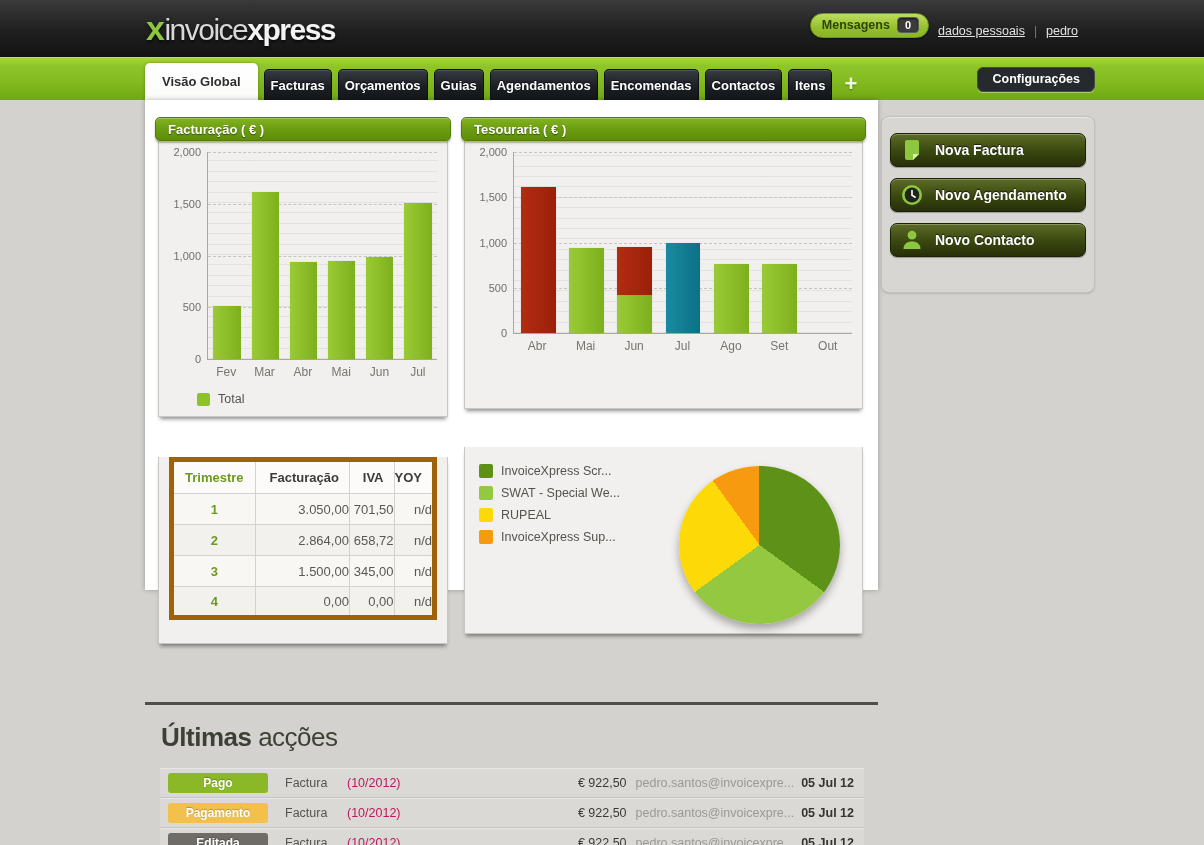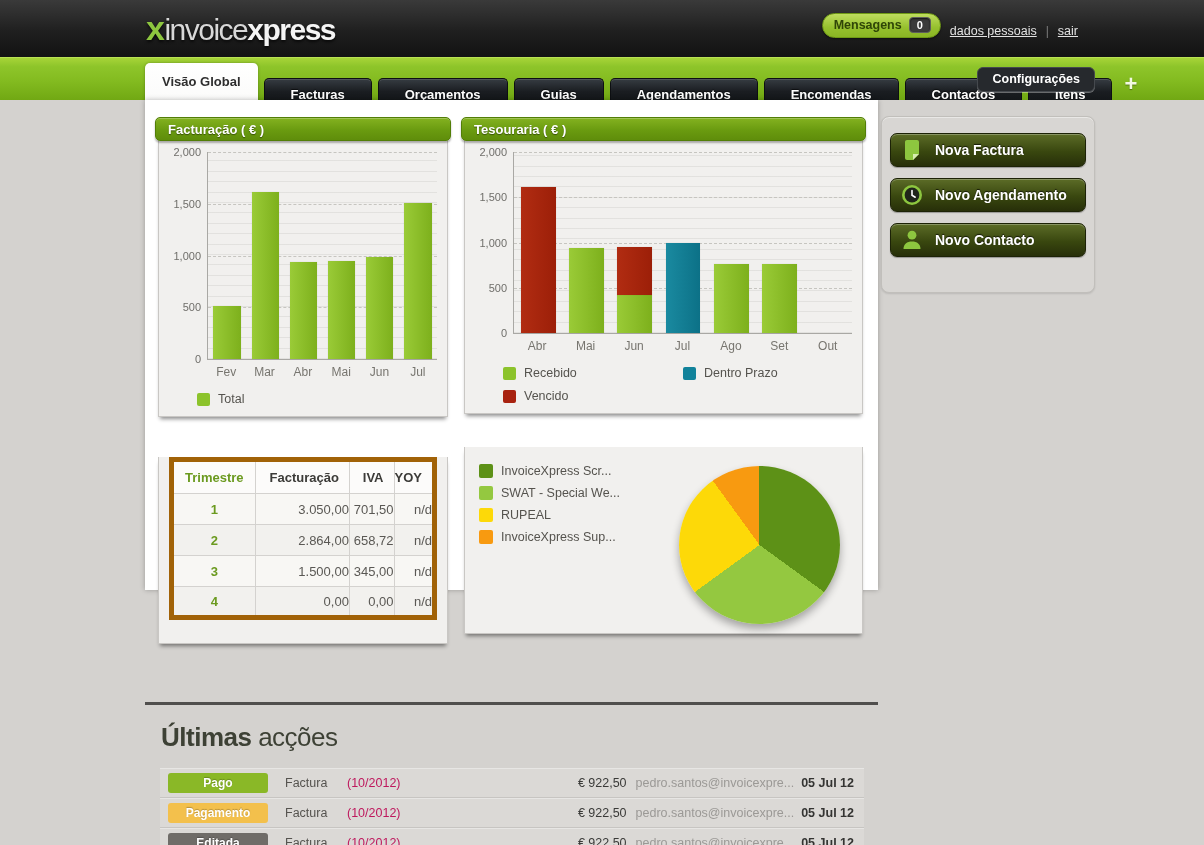--- a/index.html
+++ b/index.html
@@ -18,21 +18,21 @@
           color:#2f4507; font-weight:bold; font-size:12.5px; box-shadow:0 1px 2px rgba(0,0,0,.5); cursor:pointer; }
   .msg-badge { background:#3b3b3b; border:1px solid #5e5e5e; border-radius:4px; color:#fff;
           font-size:11px; font-weight:bold; padding:1px 7px; box-shadow:inset 0 1px 2px rgba(0,0,0,.7); }
   .top-link { color:#e2e2e2; font-size:12.5px; text-decoration:underline; cursor:pointer; }
   .link-sep { color:#7d7d7d; font-size:12px; }
 
   
   .navbar { height:43px; background:linear-gradient(#a7d438,#8ec52a 20%,#83bb20 55%,#71a813);
             border-top:1px solid #b8e153; position:relative; }
   .nav-tabs { position:absolute; left:145px; bottom:0; display:flex; align-items:flex-end; }
-  .tab { height:22px; line-height:31px; padding:0 26px; margin-right:6px; font-size:13px; font-weight:bold;
+  .tab { height:31px; line-height:31px; padding:0 6px; margin-right:6px; font-size:13px; font-weight:bold;
          color:#fff; background:linear-gradient(#363c42,#1a1d21 60%,#14171a); border:1px solid #0d0f12; border-bottom:none;
          border-radius:5px 5px 0 0; box-shadow:inset 0 1px 0 rgba(255,255,255,.14); cursor:pointer; white-space:nowrap;
          text-shadow:0 -1px 1px rgba(0,0,0,.6); }
   .tab.active { height:37px; line-height:37px; padding:0 17px; background:linear-gradient(#ffffff,#fbfbfa);
          color:#2e2e2e; border:none; text-shadow:none; box-shadow:0 0 3px rgba(0,0,0,.3); }
   .nav-plus { margin:0 0 7px 6px; color:#f2f9e2; font-size:22px; font-weight:bold; line-height:18px;
          text-shadow:0 1px 1px rgba(0,0,0,.35); cursor:pointer; }
   .btn-settings { position:absolute; right:109px; top:9px; padding:4px 14px 5px; background:#26292d;
          border:1px solid #45494e; border-radius:6px; color:#fff; font-size:12.5px; font-weight:bold;
          box-shadow:0 1px 0 rgba(255,255,255,.35); cursor:pointer; }
@@ -122,21 +122,21 @@
   <div class="logo">
     <span class="logo-x">x</span><span>invoice</span><span class="logo-bold">xpress</span>
   </div>
   <div class="topbar-right">
     <span class="btn-messages">
       <span>Mensagens</span>
       <span class="msg-badge">0</span>
     </span>
     <a class="top-link">dados pessoais</a>
     <span class="link-sep">|</span>
-    <a class="top-link">sair</a>
+    <a class="top-link">pedro</a>
   </div>
 </header>
 
 <nav class="navbar">
   <div class="nav-tabs" id="nav-tabs">
       <div class="tab active">Visão Global</div>
       <div class="tab">Facturas</div>
       <div class="tab">Orçamentos</div>
       <div class="tab">Guias</div>
       <div class="tab">Agendamentos</div>
@@ -210,34 +210,20 @@
             <div class="bar" style="left: 73.4286%; width: 10.2857%; bottom: 0%; height: 38.25%; background: linear-gradient(to right, rgb(154, 203, 55), rgb(125, 176, 28));"></div>
           </div>
           <div class="xlabels">
             <span>Abr</span>
             <span>Mai</span>
             <span>Jun</span>
             <span>Jul</span>
             <span>Ago</span>
             <span>Set</span>
             <span>Out</span>
-          </div>
-          <div class="legend two-col">
-            <span class="legend-item">
-              <span class="legend-swatch" style="background: rgb(140, 195, 43);"></span>
-              <span class="legend-label">Recebido</span>
-            </span>
-            <span class="legend-item">
-              <span class="legend-swatch" style="background: rgb(17, 130, 154);"></span>
-              <span class="legend-label">Dentro Prazo</span>
-            </span>
-            <span class="legend-item">
-              <span class="legend-swatch" style="background: rgb(168, 34, 15);"></span>
-              <span class="legend-label">Vencido</span>
-            </span>
           </div>
         </div>
     </section>
 
     <section class="panel">
       <div class="panel-body short">
         <table class="q-table" id="q-table">
             <thead>
               <tr>
                 <th class="col-quarter">Trimestre</th>

